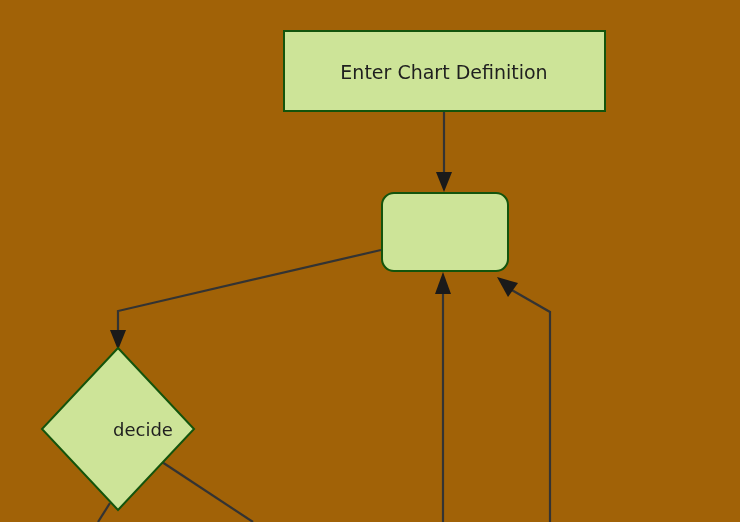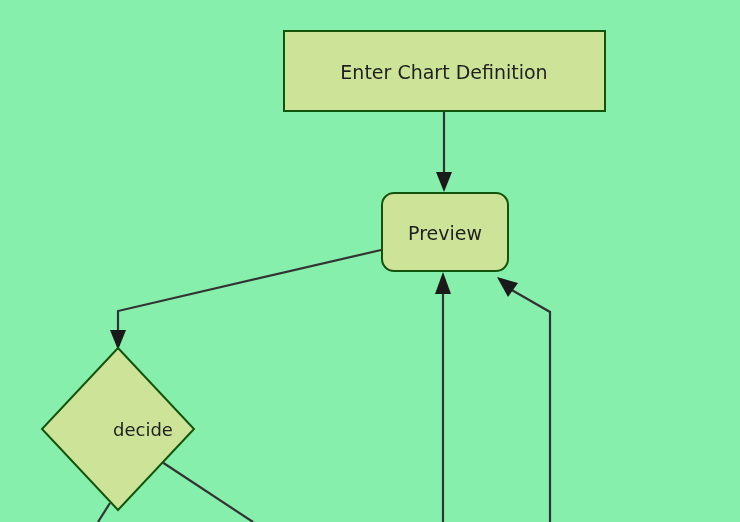--- a/index.html
+++ b/index.html
@@ -55,21 +55,21 @@
     user-select: none;
   }
   .node-label.decision-label {
     font-size: 18px;
     margin-left: 24px;
   }
 </style>
 </head>
 <body style="background: rgb(255, 255, 255);">
 
-<div id="canvas" style="background: #86efac;">
+<div id="canvas" style="background: #a16207;">
 
   <svg id="diagram-svg" viewBox="0 0 740 522" xmlns="http://www.w3.org/2000/svg">
 
     <g>
       <path class="edge-path" d="M 444,112 L 444,176" stroke="#333333"></path>
       <polygon class="arrow-head" points="444,192 436,172 452,172" fill="#1a1a1a"></polygon>
     </g>
 
     <g>
       <path class="edge-path" d="M 381,250 L 118,311 L 118,334" stroke="#333333"></path>
@@ -96,17 +96,16 @@
 
     <rect class="node-shape" x="284" y="31" width="321" height="80" rx="0" ry="0" fill="#cde498" stroke="#13540c"></rect>
 
     <rect class="node-shape" x="382" y="193" width="126" height="78" rx="12" ry="12" fill="#cde498" stroke="#13540c"></rect>
 
     <polygon class="node-shape" points="118,348 194,429 118,510 42,429" fill="#cde498" stroke="#13540c"></polygon>
   </svg>
 
   <div class="node-label" style="left: 444px; top: 72px; color: rgb(31, 31, 31);">Enter Chart Definition</div>
 
-  <div class="node-label" style="left: 445px; top: 233px; color: rgb(31, 31, 31);">Preview</div>
 
   <div class="node-label decision-label" style="left: 119px; top: 430px; color: rgb(31, 31, 31);">decide</div>
 
 </div>
 
 </body></html>

